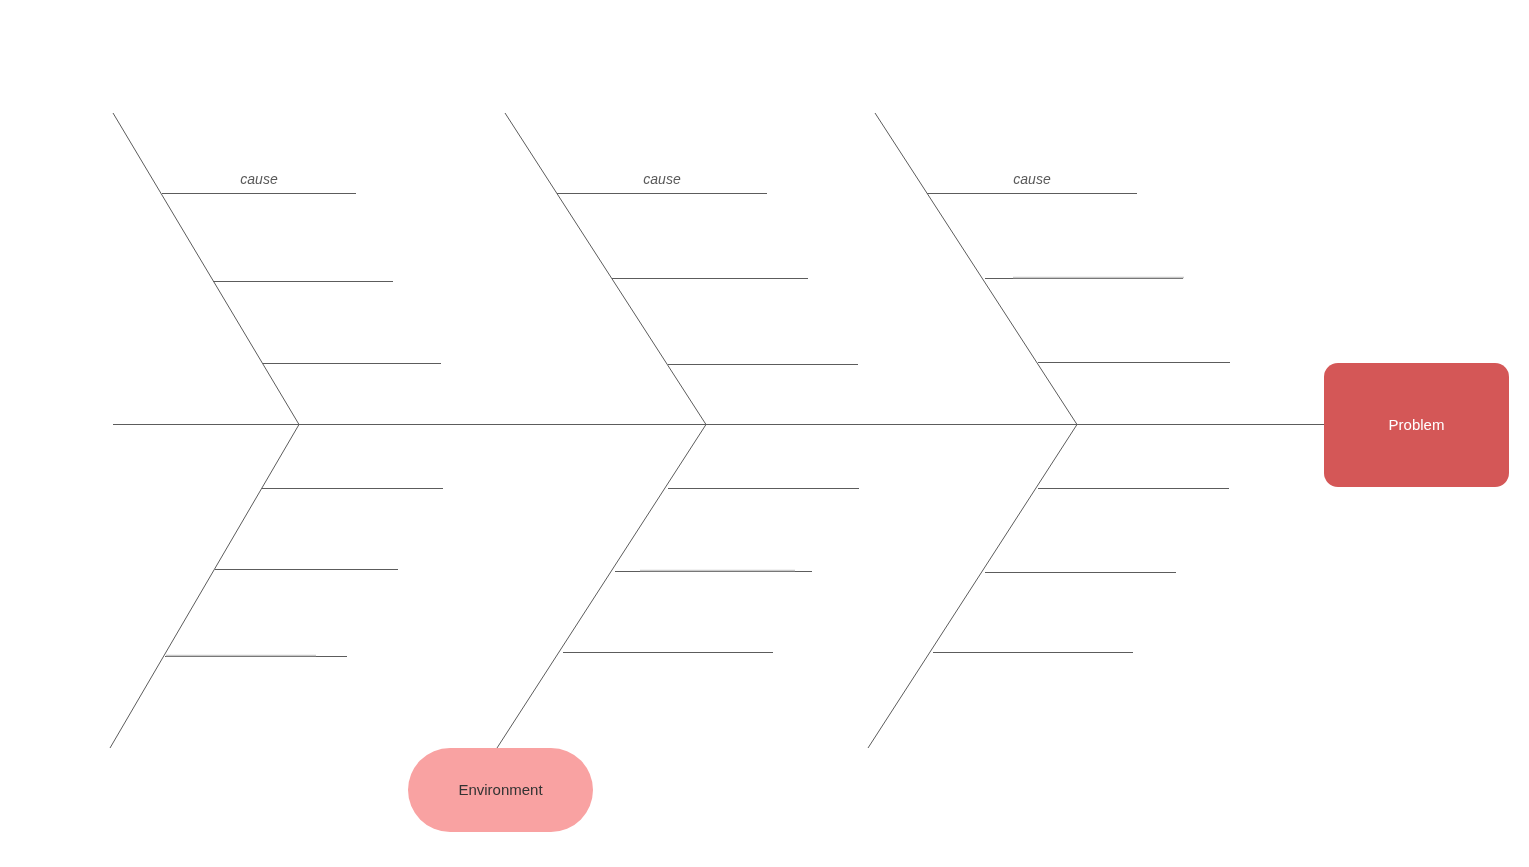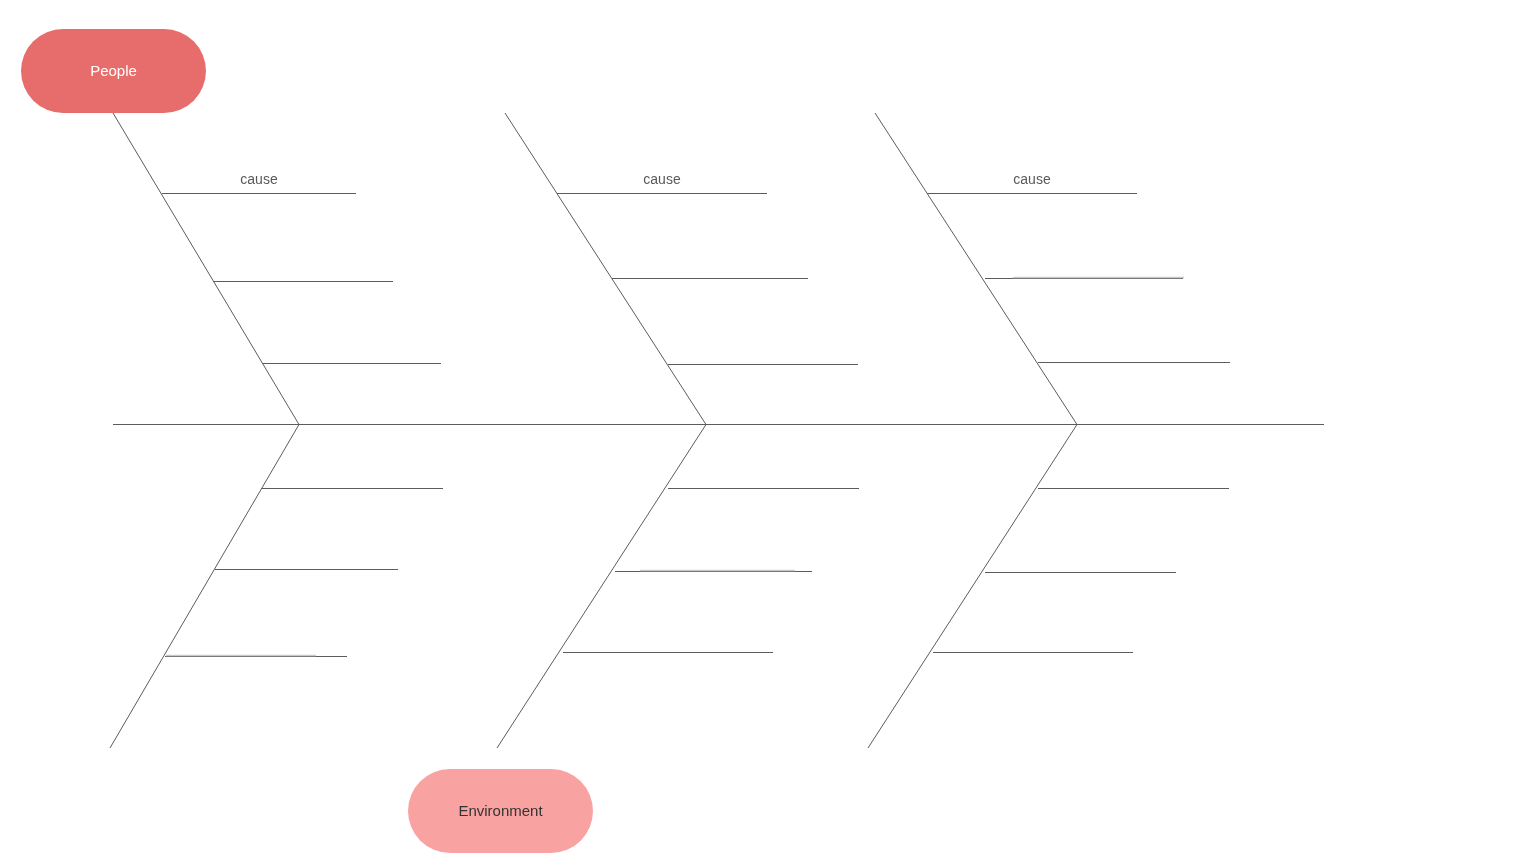--- a/index.html
+++ b/index.html
@@ -59,20 +59,21 @@
     height: 124px;
     border-radius: 14px;
     background: var(--problem-fill, #d45757);
     color: var(--top-text, #ffffff);
   }
   .cause-label {
     position: absolute;
     height: 18px;
     line-height: 18px;
     text-align: center;
+    font-style: italic;
     font-size: 14px;
     color: var(--cause-text, #595959);
   }
 </style>
 </head>
 <body>
 
 <div class="canvas">
 
   <svg id="diagram-lines" width="1529" height="867" viewBox="0 0 1529 867">
@@ -99,26 +100,26 @@
       <line x1="615" y1="571.5" x2="812" y2="571.5" class="struct"></line>
       <line x1="563" y1="652.5" x2="773" y2="652.5" class="struct"></line>
       <line x1="1038" y1="488.5" x2="1229" y2="488.5" class="struct"></line>
       <line x1="985" y1="572.5" x2="1176" y2="572.5" class="struct"></line>
       <line x1="933" y1="652.5" x2="1133" y2="652.5" class="struct"></line>
       <line x1="1013" y1="277.5" x2="1184" y2="277.5" class="artifact"></line>
       <line x1="166" y1="655.5" x2="316" y2="655.5" class="artifact"></line>
       <line x1="640" y1="570.5" x2="795" y2="570.5" class="artifact"></line>
     </svg>
 
-  <div class="node pill top-row" style="left:21px; top:29px;">
-    <span>People</span>
-  </div>
 
-  <div class="node pill bottom-row" style="left:408px; top:748px;margin-top:21px;">
+  <div class="node pill bottom-row" style="left:408px; top:748px;">
     <span>Environment</span>
   </div>
 
+  <div class="node problem-box" style="left:1324px; top:363px;">
+    <span>Problem</span>
+  </div>
 
   <div class="cause-label" style="left:162px; top:170px; width:194px;">cause</div>
   <div class="cause-label" style="left:557px; top:170px; width:210px;">cause</div>
   <div class="cause-label" style="left:927px; top:170px; width:210px;">cause</div>
 
 </div>
 
 </body></html>

